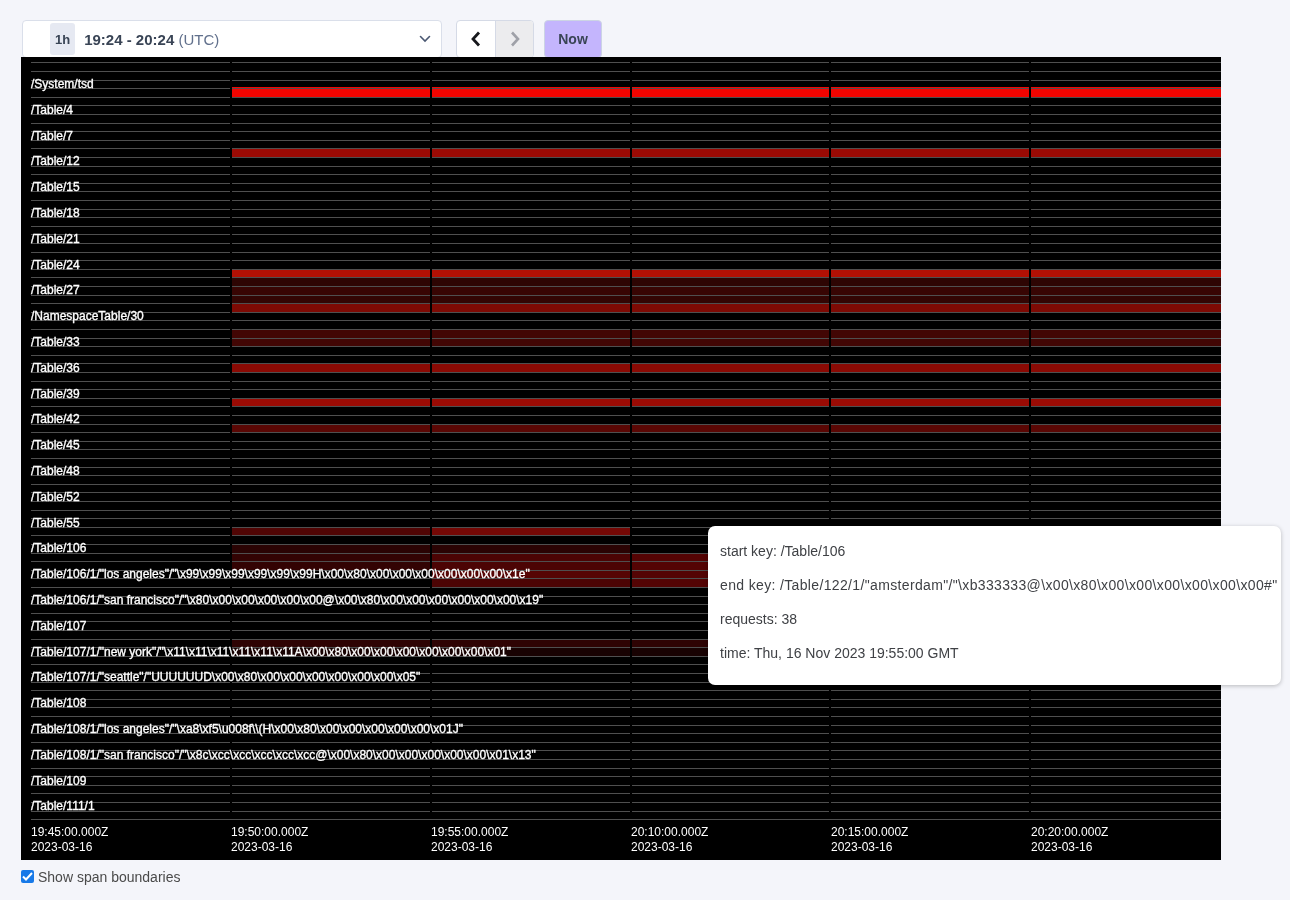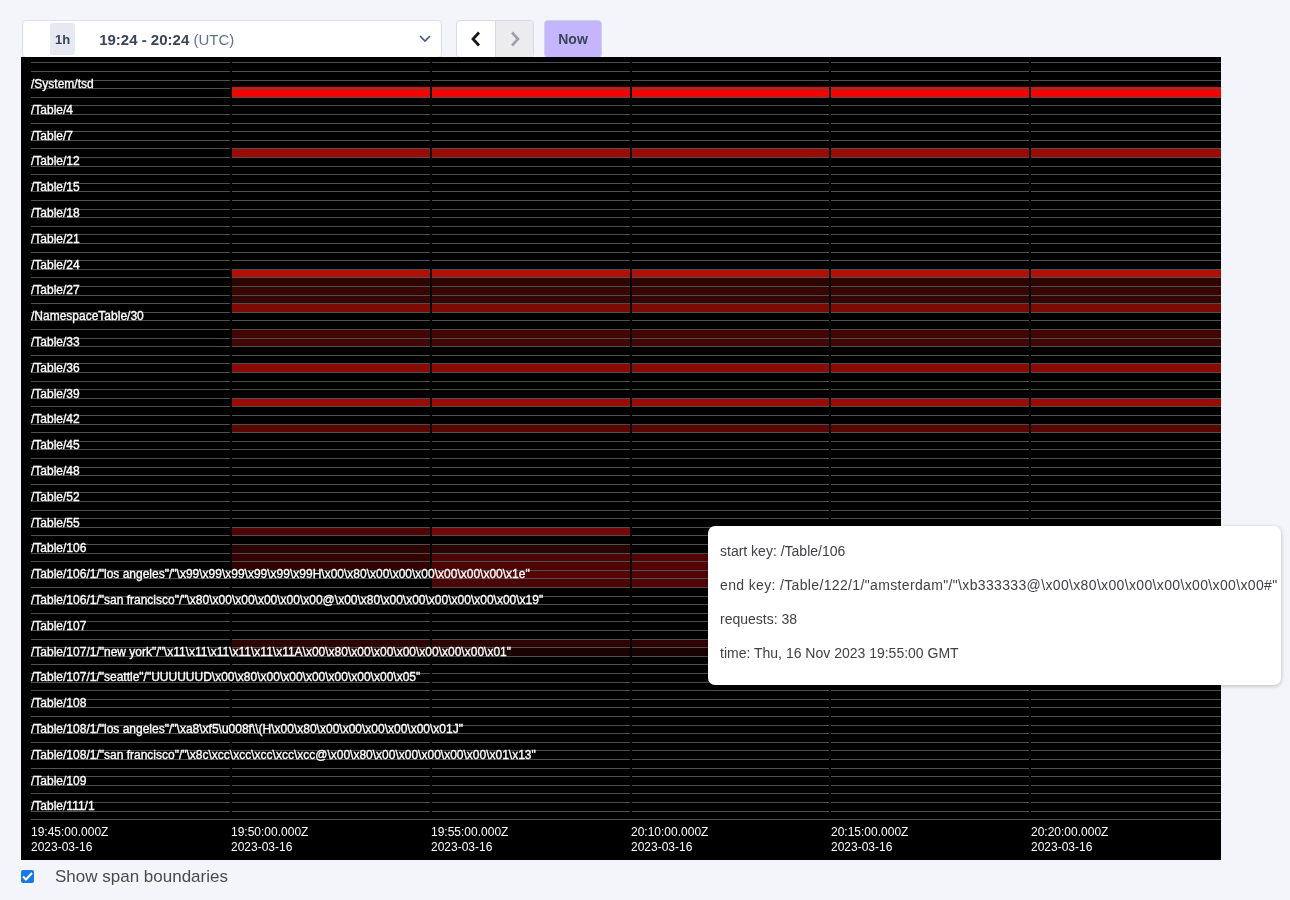--- a/index.html
+++ b/index.html
@@ -1,33 +1,33 @@
 <!DOCTYPE html>
 <html><head><meta charset="utf-8"><style>
 *{margin:0;padding:0;box-sizing:border-box;}
 html,body{width:1290px;height:900px;background:#f4f5fa;font-family:"Liberation Sans",sans-serif;overflow:hidden;position:relative;}
 .abs{position:absolute;}
 #picker{left:22px;top:20px;width:420px;height:38px;background:#fff;border:1px solid #dadfea;border-radius:4px;display:flex;align-items:center;}
 #badge{margin-left:27px;background:#e6e9f2;border-radius:3px;height:32px;padding:0 5px;display:flex;align-items:center;font-size:13px;font-weight:bold;color:#394455;}
-#trange{margin-left:24px;font-size:15px;font-weight:bold;color:#394455;}
+#trange{margin-left:9px;font-size:15px;font-weight:bold;color:#394455;}
 #trange span{font-weight:normal;color:#61708c;}
 #chev{margin-left:auto;margin-right:10px;}
 #btns{left:456px;top:20px;height:38px;display:flex;border:1px solid #d5dae6;border-radius:4px;overflow:hidden;background:#fff;}
 .nav{width:38px;height:36px;display:flex;align-items:center;justify-content:center;}
 .nav.dis{background:#ececee;border-left:1px solid #d5dae6;}
 #nowb{left:544px;top:20px;width:58px;height:38px;background:#c4b5fd;border:1px solid #ccd4e4;border-radius:4px;display:flex;align-items:center;justify-content:center;font-size:14px;font-weight:bold;color:#394455;}
 #canvas{left:21px;top:57px;width:1200px;height:708px;background:#fde047;}
 svg .lbl{font:12px "Liberation Sans",sans-serif;fill:#fff;stroke:#fff;stroke-width:0.35;paint-order:stroke;}
 svg .ax{font:12px "Liberation Sans",sans-serif;fill:#fff;}
 #tip{left:708px;top:526px;width:573px;height:159px;background:#fff;border-radius:7px;box-shadow:0 1px 4px rgba(0,0,0,0.25);font-size:14px;color:#3f4145;}
 #tip div{position:absolute;left:12px;white-space:nowrap;}
 #cbrow{left:21px;top:869px;display:flex;align-items:flex-start;}
 #cb{width:13px;height:13px;background:#1779e8;border-radius:2px;position:relative;margin-top:1px;}
 #cb svg{position:absolute;left:1px;top:2px;}
-#cbl{margin-left:21px;font-size:17px;color:#4a4a4a;line-height:16px;}
+#cbl{margin-left:4px;font-size:14px;color:#4a4a4a;line-height:16px;}
 </style></head><body>
 <div class="abs" id="picker">
   <div id="badge">1h</div>
   <div id="trange">19:24 - 20:24 <span>(UTC)</span></div>
   <svg id="chev" width="12" height="8" viewBox="0 0 12 8">
       <path d="M1.5 1.5 L6 6 L10.5 1.5" stroke="#4a5872" stroke-width="1.6" fill="none" stroke-linecap="round"></path>
     </svg>
 </div>
 <div class="abs" id="btns">
   <div class="nav">

